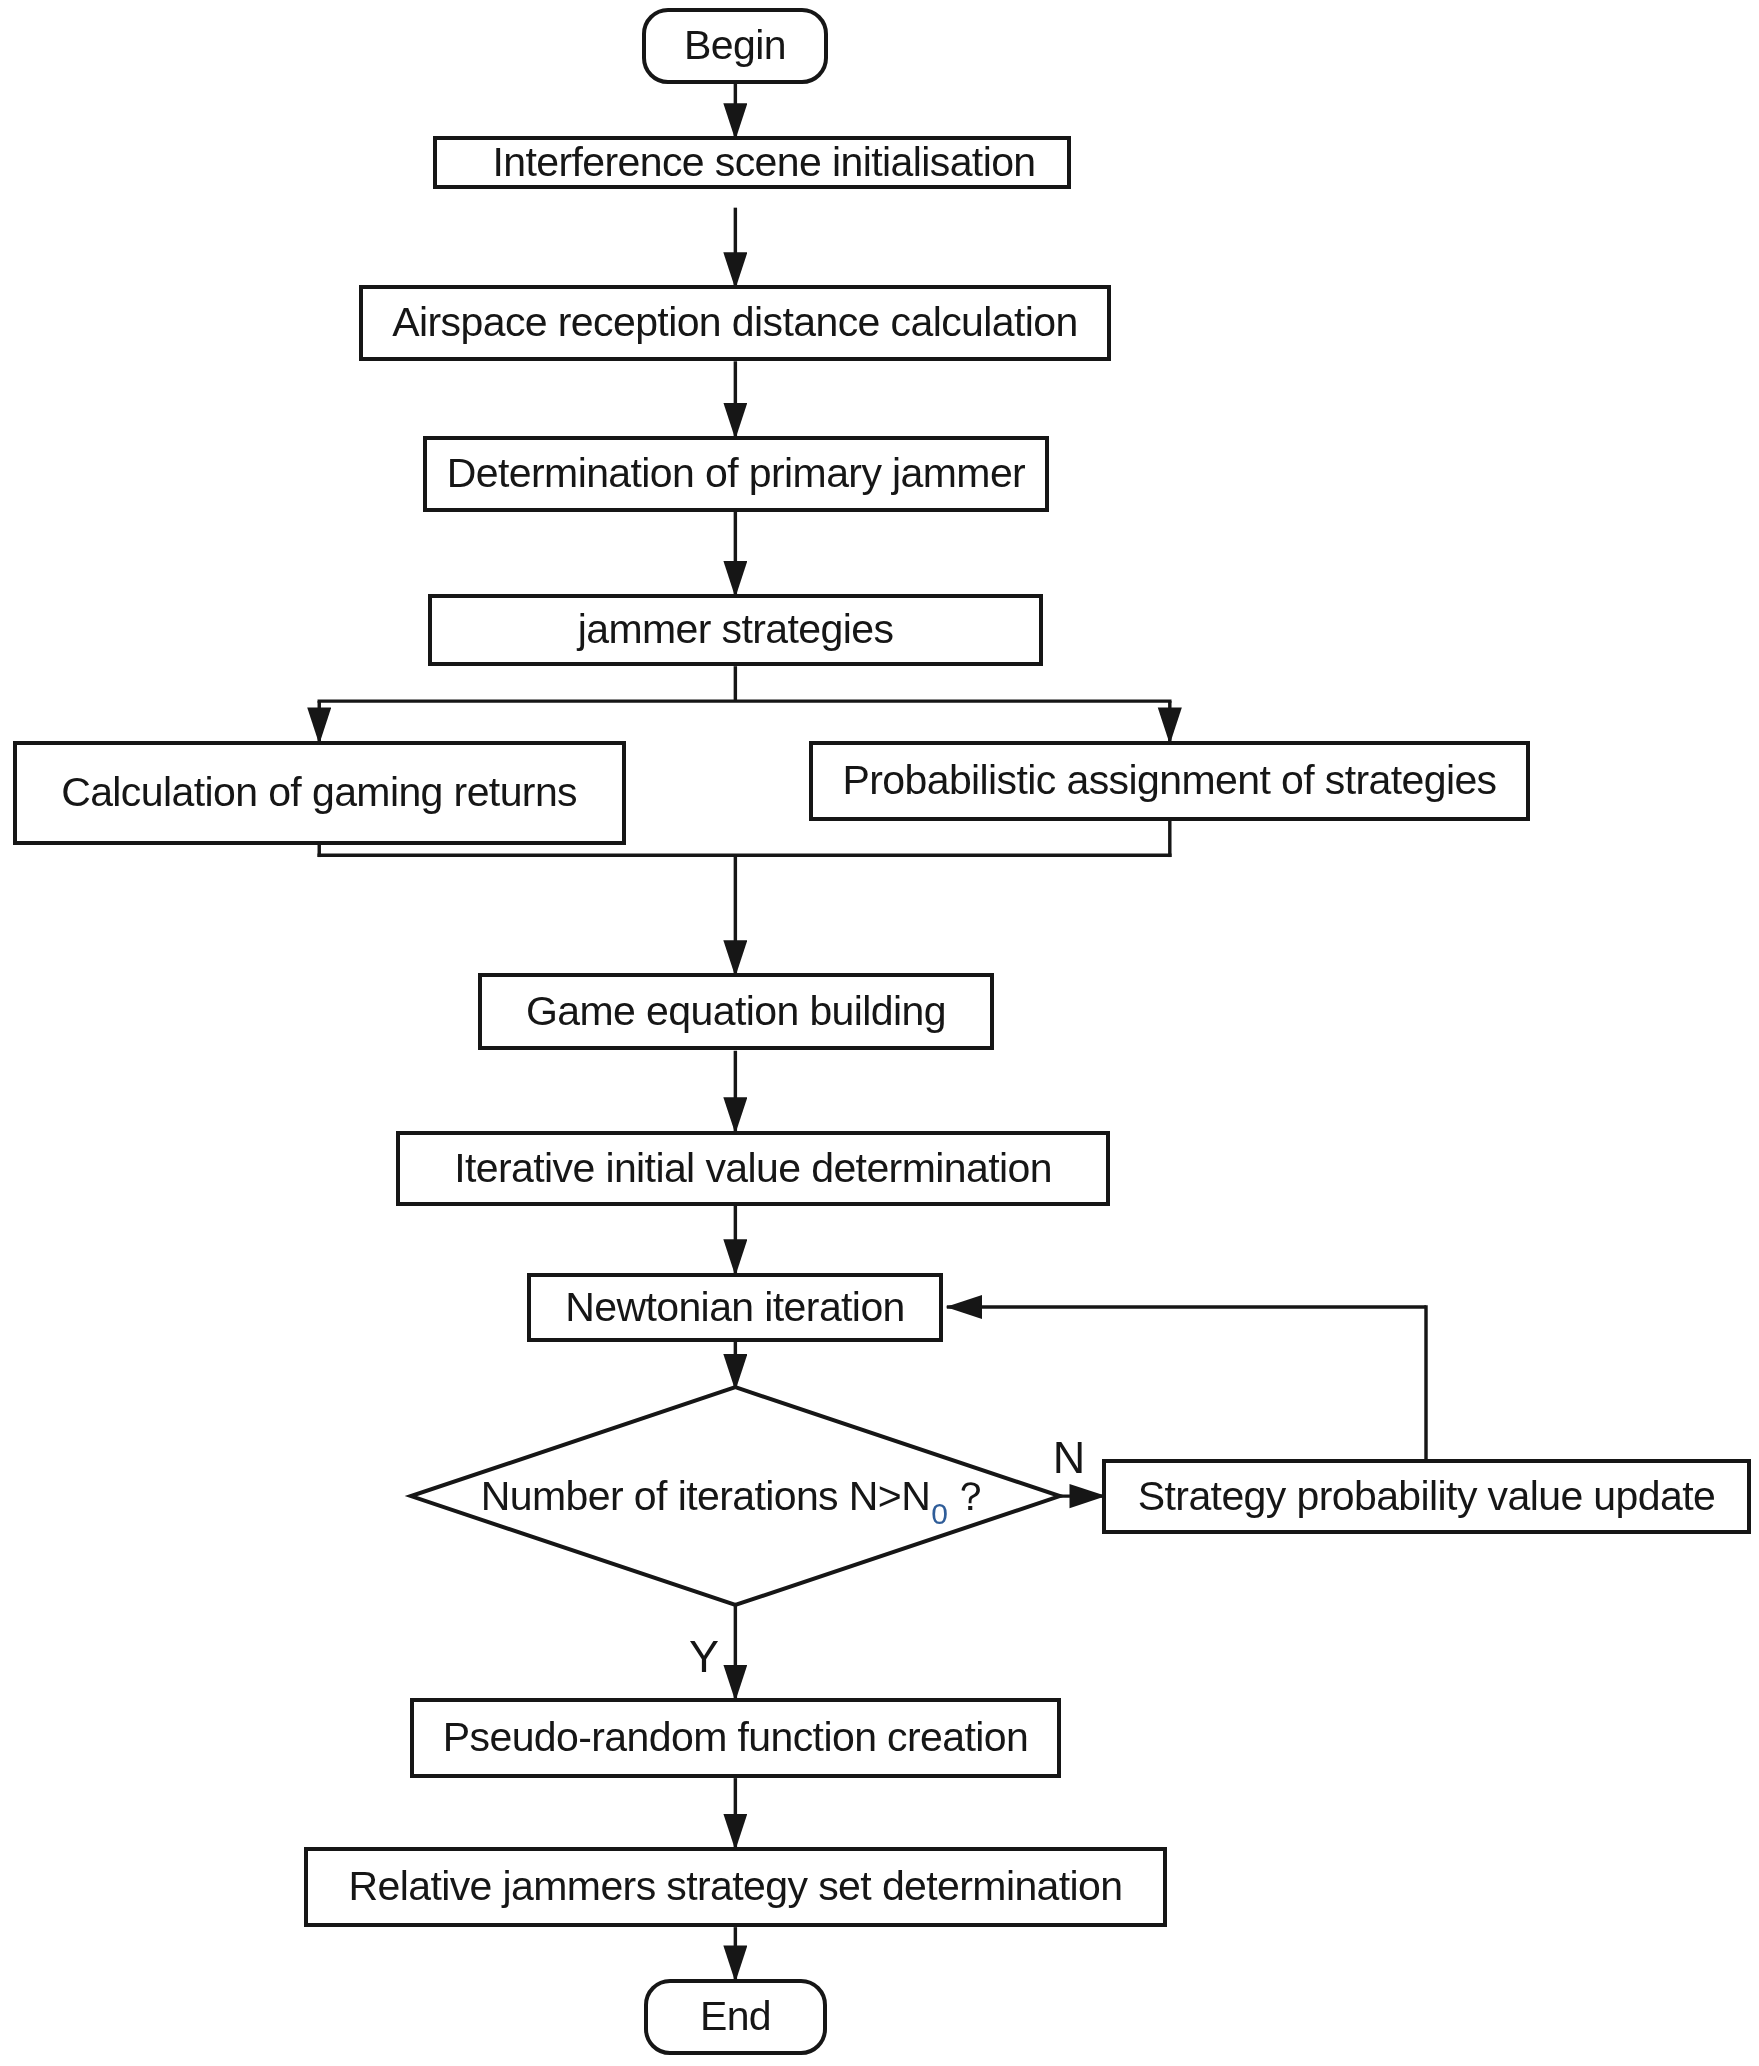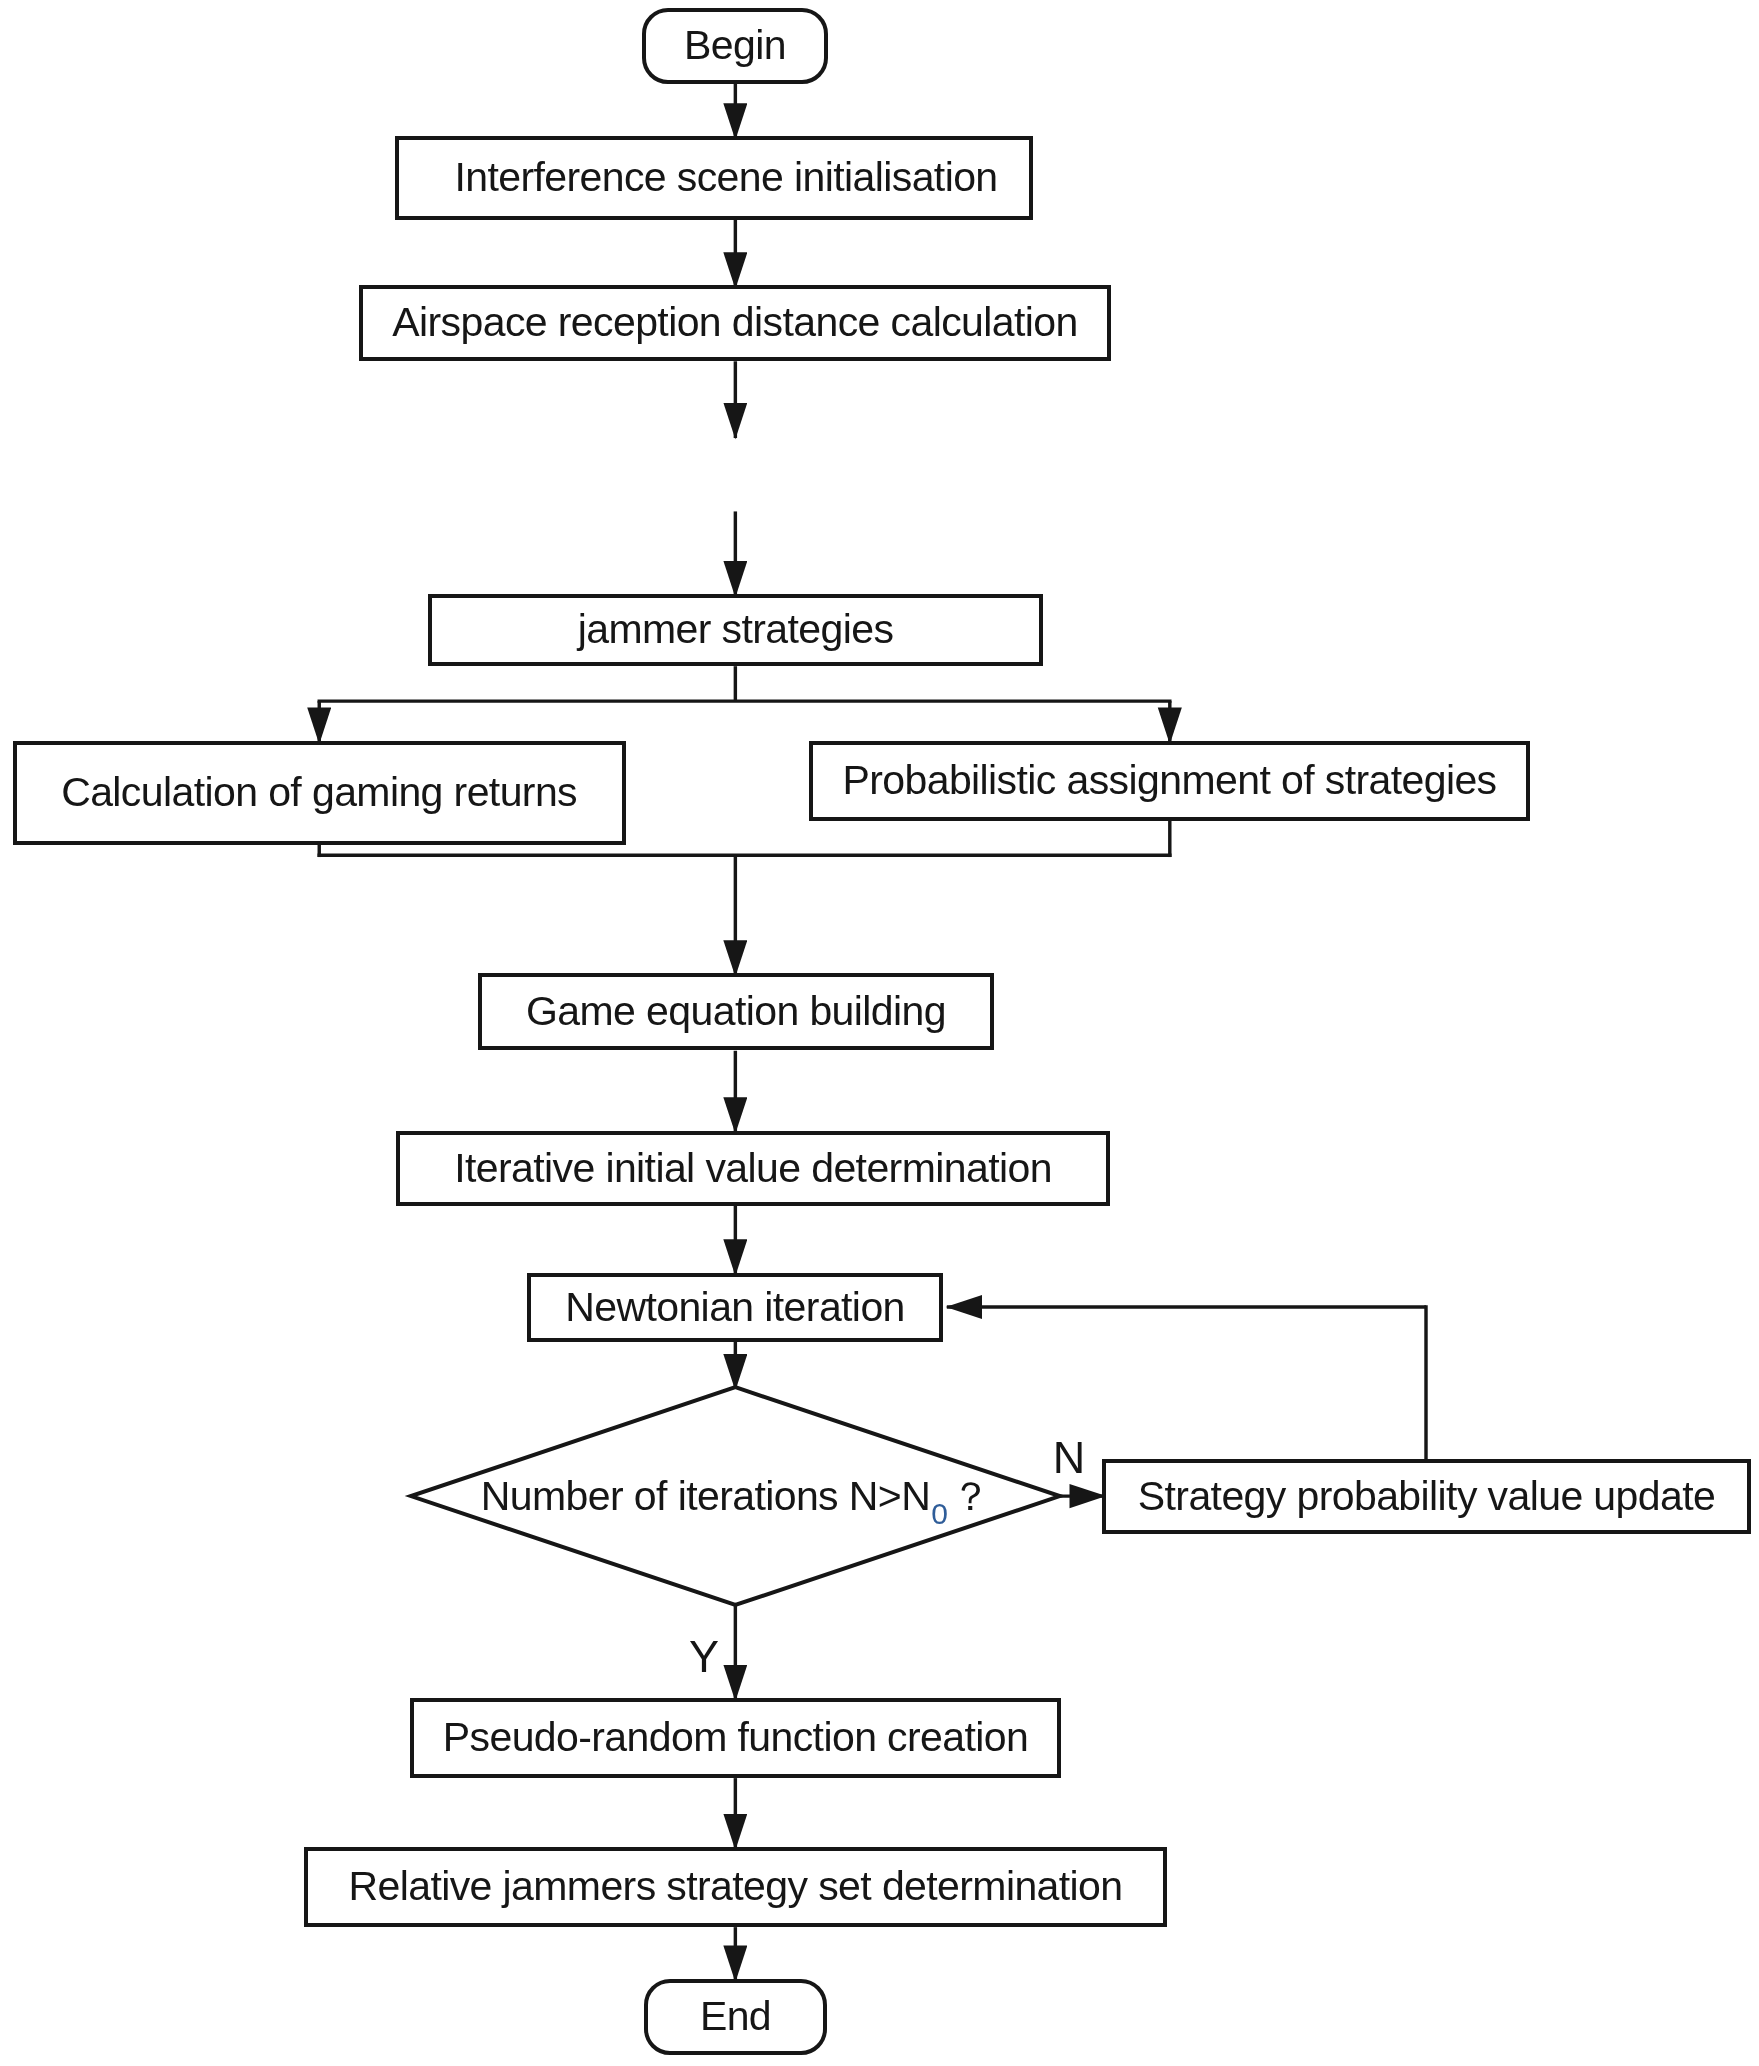--- a/index.html
+++ b/index.html
@@ -127,24 +127,25 @@
 
     <line x1="1283" y1="2800" x2="1283" y2="2966" marker-end="url(#arw)"></line>
 
     <line x1="1283" y1="3102" x2="1283" y2="3226" marker-end="url(#arw)"></line>
 
     <line x1="1283" y1="3362" x2="1283" y2="3456" marker-end="url(#arw)"></line>
   </svg>
 
   <div class="node rounded" style="left:642px; top:8px; width:186px; height:76px;">Begin</div>
 
-  <div class="node" style="left:395px; top:136px; width:638px; height:84px;padding-left:24px;">Interference scene initialisation</div>
+  <div class="node" style="left:433px; top:136px; width:638px; height:53px;padding-left:24px;">Interference scene initialisation</div>
 
   <div class="node" style="left:359px; top:285px; width:752px; height:76px;">Airspace reception distance calculation</div>
 
+  <div class="node" style="left:423px; top:436px; width:626px; height:76px;">Determination of primary jammer</div>
 
   <div class="node" style="left:428px; top:594px; width:615px; height:72px;">jammer strategies</div>
 
   <div class="node" style="left:12.6px; top:741px; width:613px; height:104px;">Calculation of gaming returns</div>
 
   <div class="node" style="left:809px; top:741px; width:721px; height:80px;">Probabilistic assignment of strategies</div>
 
   <div class="node" style="left:478px; top:973px; width:516px; height:77px;">Game equation building</div>
 
   <div class="node" style="left:378px; top:1131px; width:714px; height:75px;margin-left:18px;">Iterative initial value determination</div>

